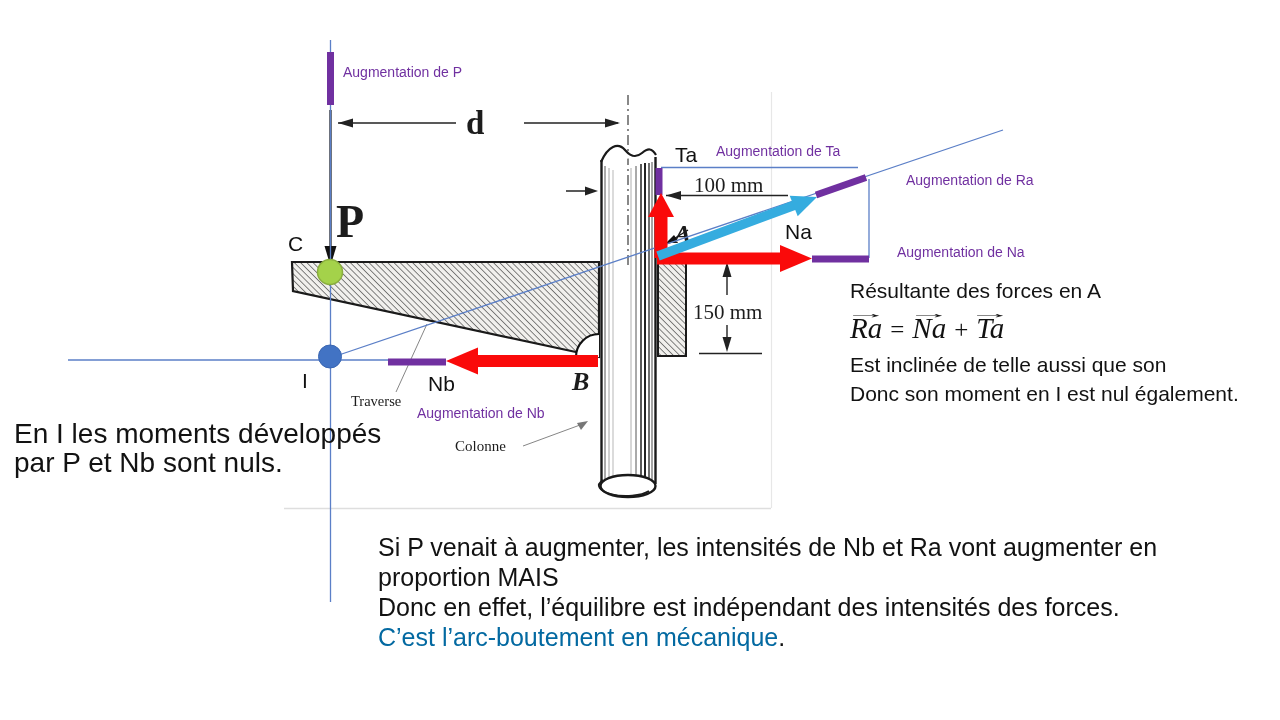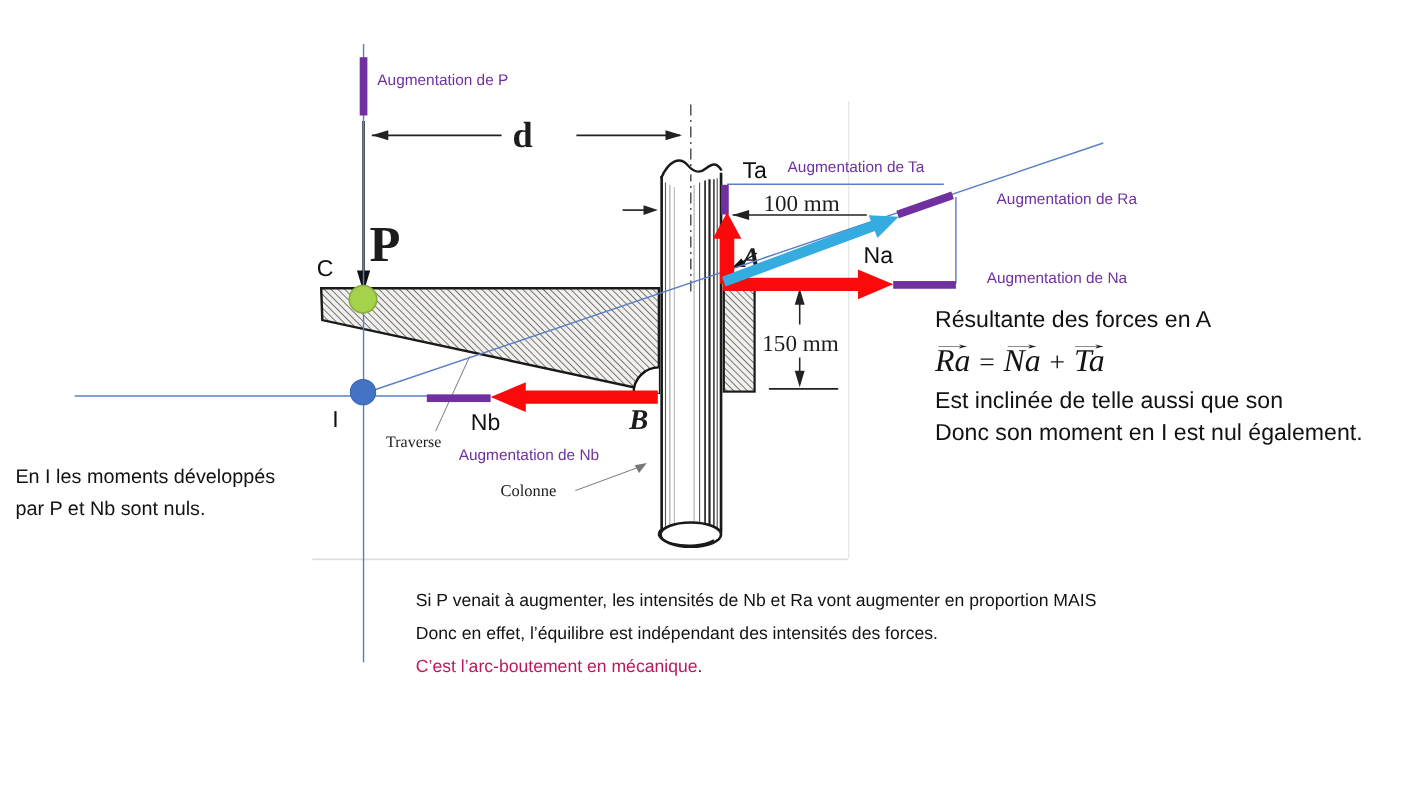--- a/index.html
+++ b/index.html
@@ -3,25 +3,25 @@
 <meta charset="utf-8">
 <style>
   html,body { margin:0; padding:0; background:#ffffff; }
   #slide {
     position:relative; width:1280px; height:720px; background:#fff;
     font-family:"Liberation Sans", sans-serif; overflow:hidden;
   }
   #fig { position:absolute; left:0; top:0; }
 
   .tb { position:absolute; color:#121212; }
-  #tb-left  { left:14px;  top:419px; font-size:18px; line-height:29px; }
+  #tb-left  { left:14px;  top:419px; font-size:28px; line-height:29px; }
   #tb-right { left:850px; top:276px; font-size:21px; line-height:29px; width:430px; }
-  #tb-bottom{ left:378px; top:532px; font-size:16px; line-height:30px; width:890px; }
-
-  .red-em { color:#be185d; }
+  #tb-bottom{ left:378px; top:532px; font-size:25px; line-height:30px; width:890px; }
+
+  .red-em { color:#0369a1; }
 
   
   .formula { font-family:"Liberation Serif", serif; font-size:29px; height:36px;
              padding-top:9px; display:flex; align-items:baseline; }
   .vterm { position:relative; font-style:italic; display:inline-block; }
   .vterm .arr { position:absolute; top:-15px; left:50%;
                 transform:translateX(-50%) scaleX(3.1);
                 font-size:14px; font-style:normal; color:#111; }
   .fop { margin:0 8px; font-size:25px; }
 

